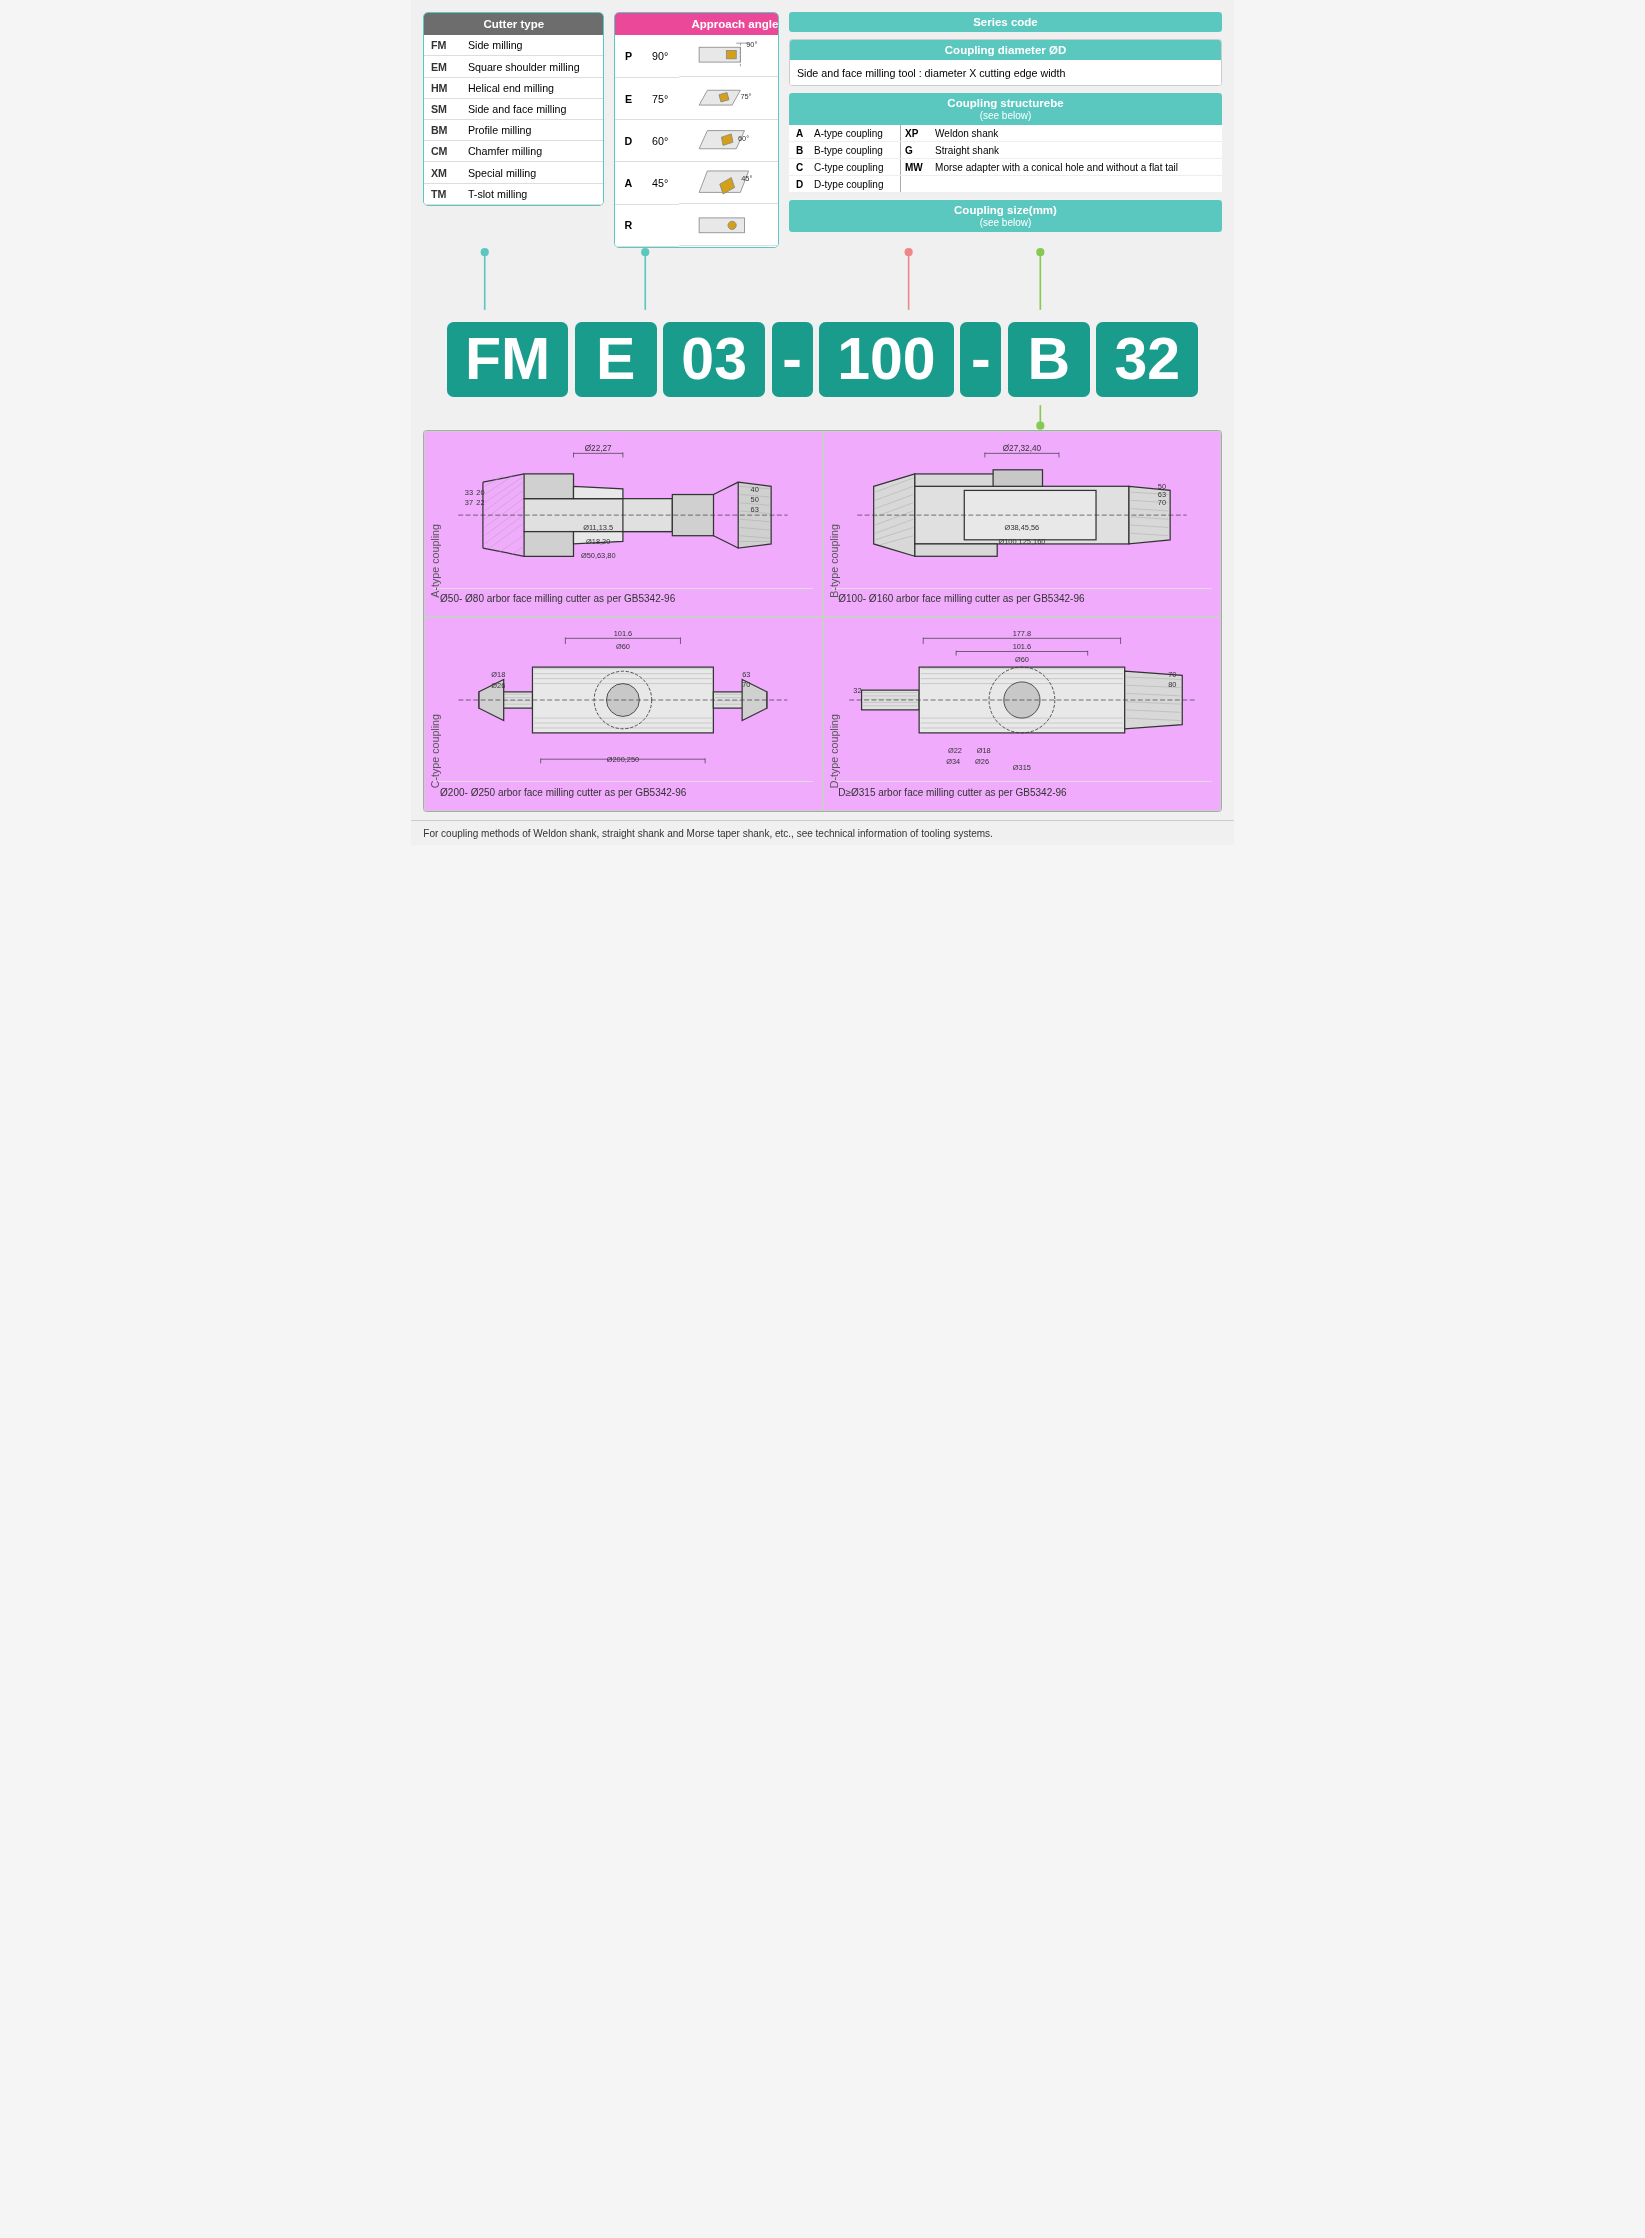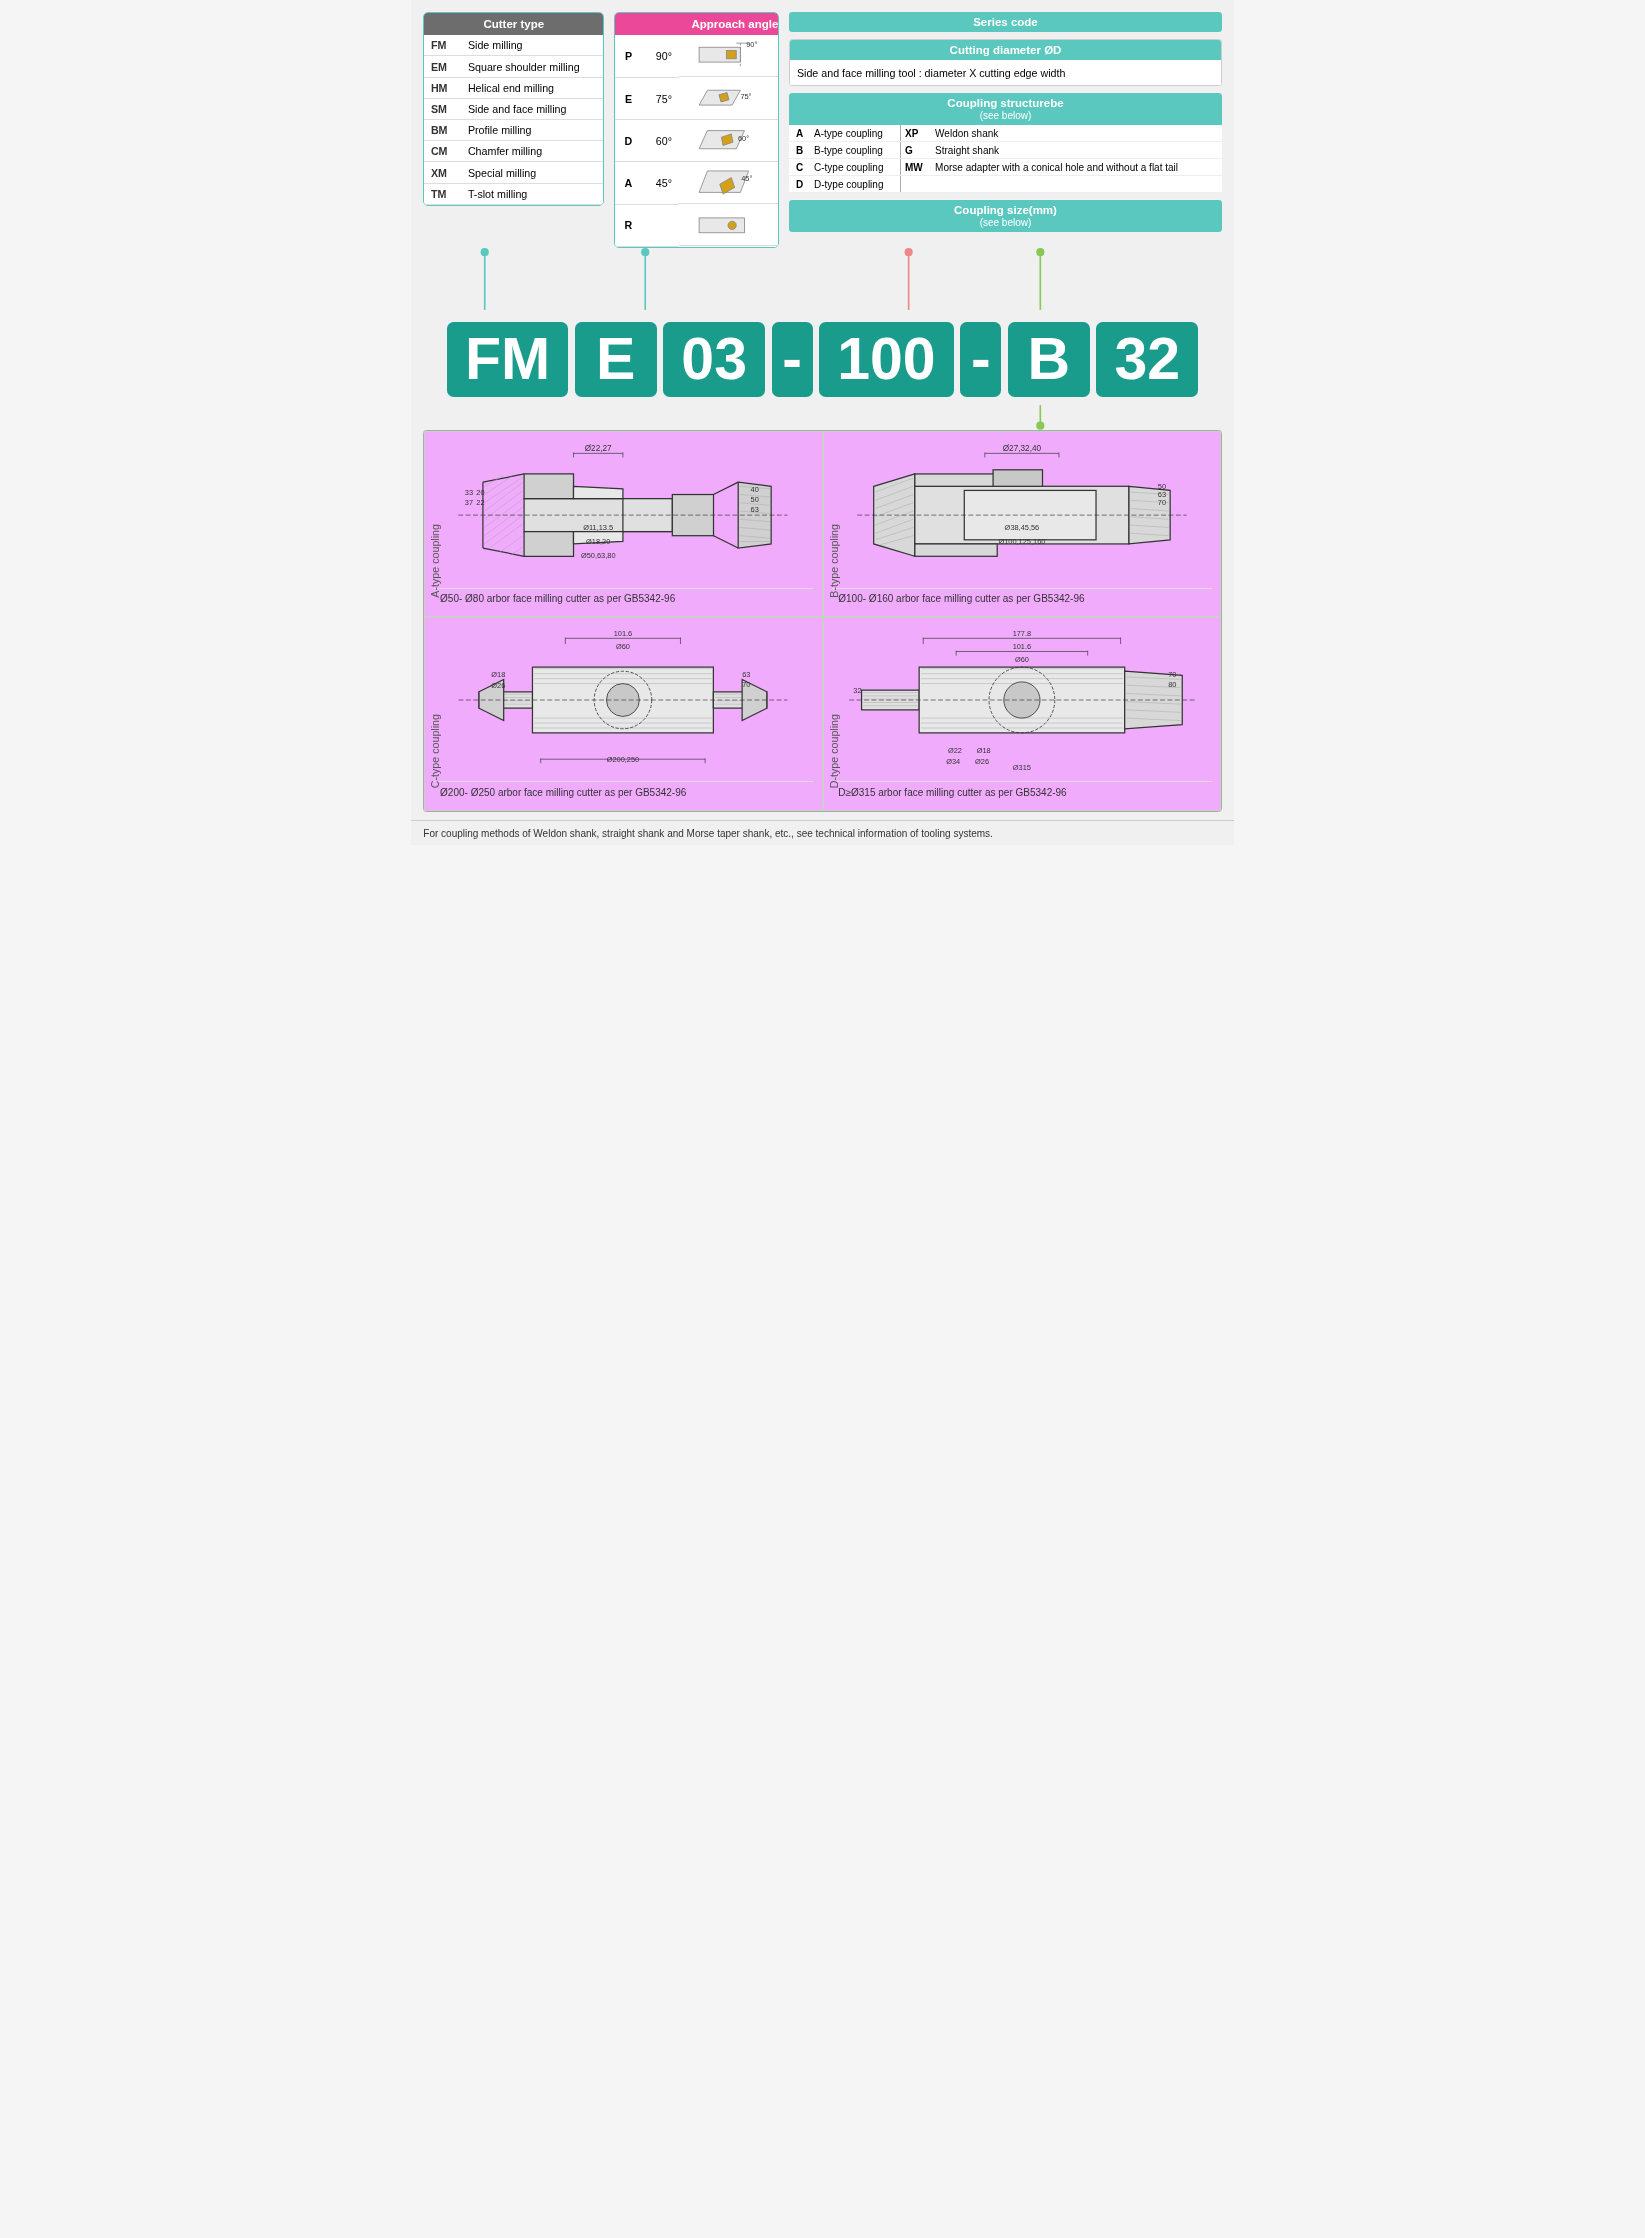--- a/index.html
+++ b/index.html
@@ -58,21 +58,21 @@
     }
     .approach-box table {
       width: 100%;
       border-collapse: collapse;
       background: white;
     }
     .approach-box table td {
       padding: 4.1px 6.6px;
       font-size: 10.7px;
       border-bottom: 0.8px solid #ddd;
-      text-align: right;
+      text-align: center;
     }
     .approach-box table td:first-child {
       font-weight: bold;
       text-align: center;
     }
 
     
     .right-info {
       flex: 1;
       display: flex;
@@ -380,21 +380,21 @@
       </div>
     </div>
 
     <div class="right-info">
 
       <div class="info-box series-box">
         <div class="box-header">Series code</div>
       </div>
 
       <div class="info-box cutting-diam-box">
-        <div class="box-header">Cutting diameter ØD</div>
+        <div class="box-header">Coupling diameter ØD</div>
         <div class="content">Side and face milling tool : diameter X cutting edge width</div>
       </div>
 
       <div class="info-box coupling-struct-box">
         <div class="box-header">
           <span>Coupling structurebe</span><br>
           <span class="sub">(see below)</span>
         </div>
         <div class="content">
           <table class="coupling-table">

